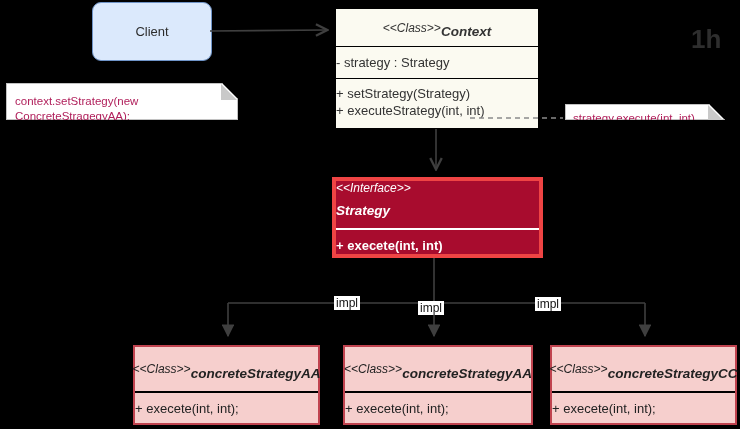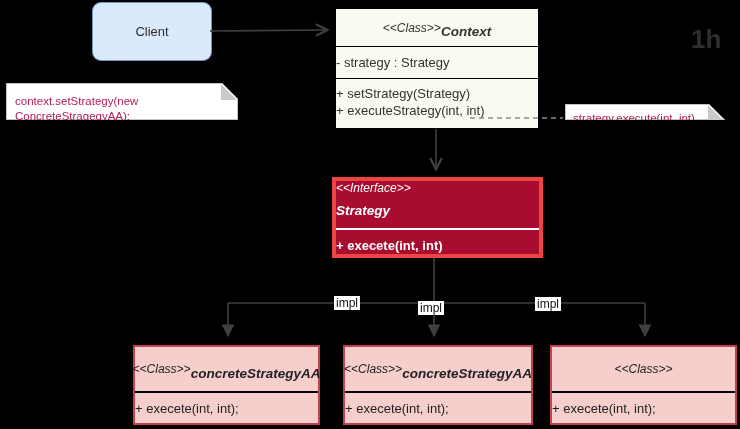--- a/index.html
+++ b/index.html
@@ -129,20 +129,21 @@
   <div class="hdr">
     <div class="stereo">&lt;&lt;Class&gt;&gt;</div>
     <div class="cname">concreteStrategyAA</div>
   </div>
   <div class="row">+ execete(int, int);</div>
 </div>
 
 <div class="abs uml impl-box impl-cc">
   <div class="hdr">
     <div class="stereo">&lt;&lt;Class&gt;&gt;</div>
+    <div class="cname">concreteStrategyCC</div>
   </div>
   <div class="row">+ execete(int, int);</div>
 </div>
 
 <svg class="abs connectors" viewBox="0 0 740 429">
   <defs>
     <marker id="open" viewBox="0 0 10 10" refX="8" refY="5" markerWidth="9" markerHeight="9" orient="auto-start-reverse">
       <path d="M1,1 L9,5 L1,9" fill="none" stroke="#3f3f3f" stroke-width="1.6"></path>
     </marker>
     <marker id="solid" viewBox="0 0 10 10" refX="9" refY="5" markerWidth="8" markerHeight="8" orient="auto-start-reverse">

